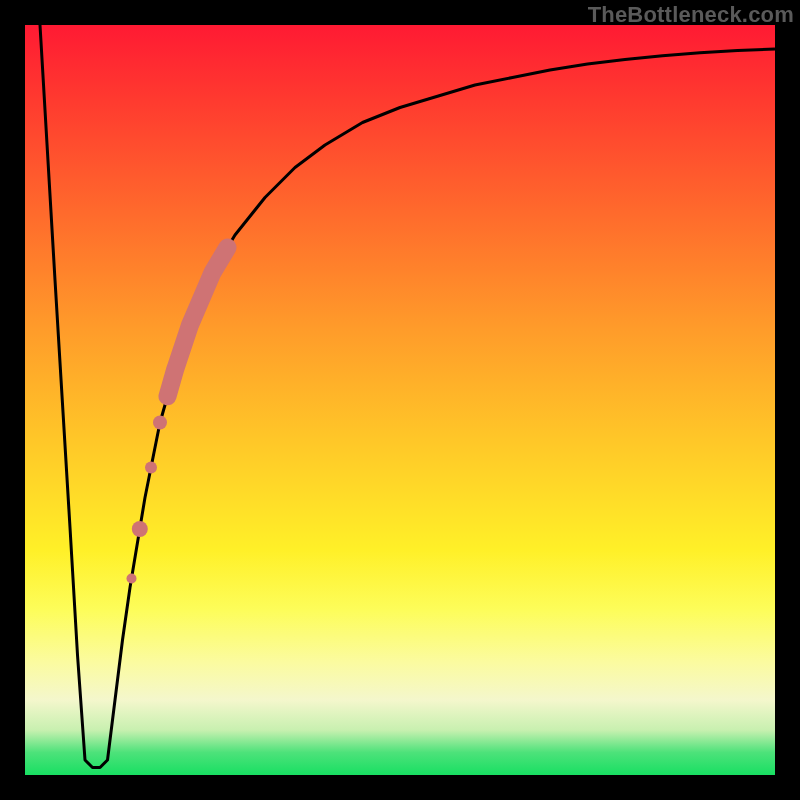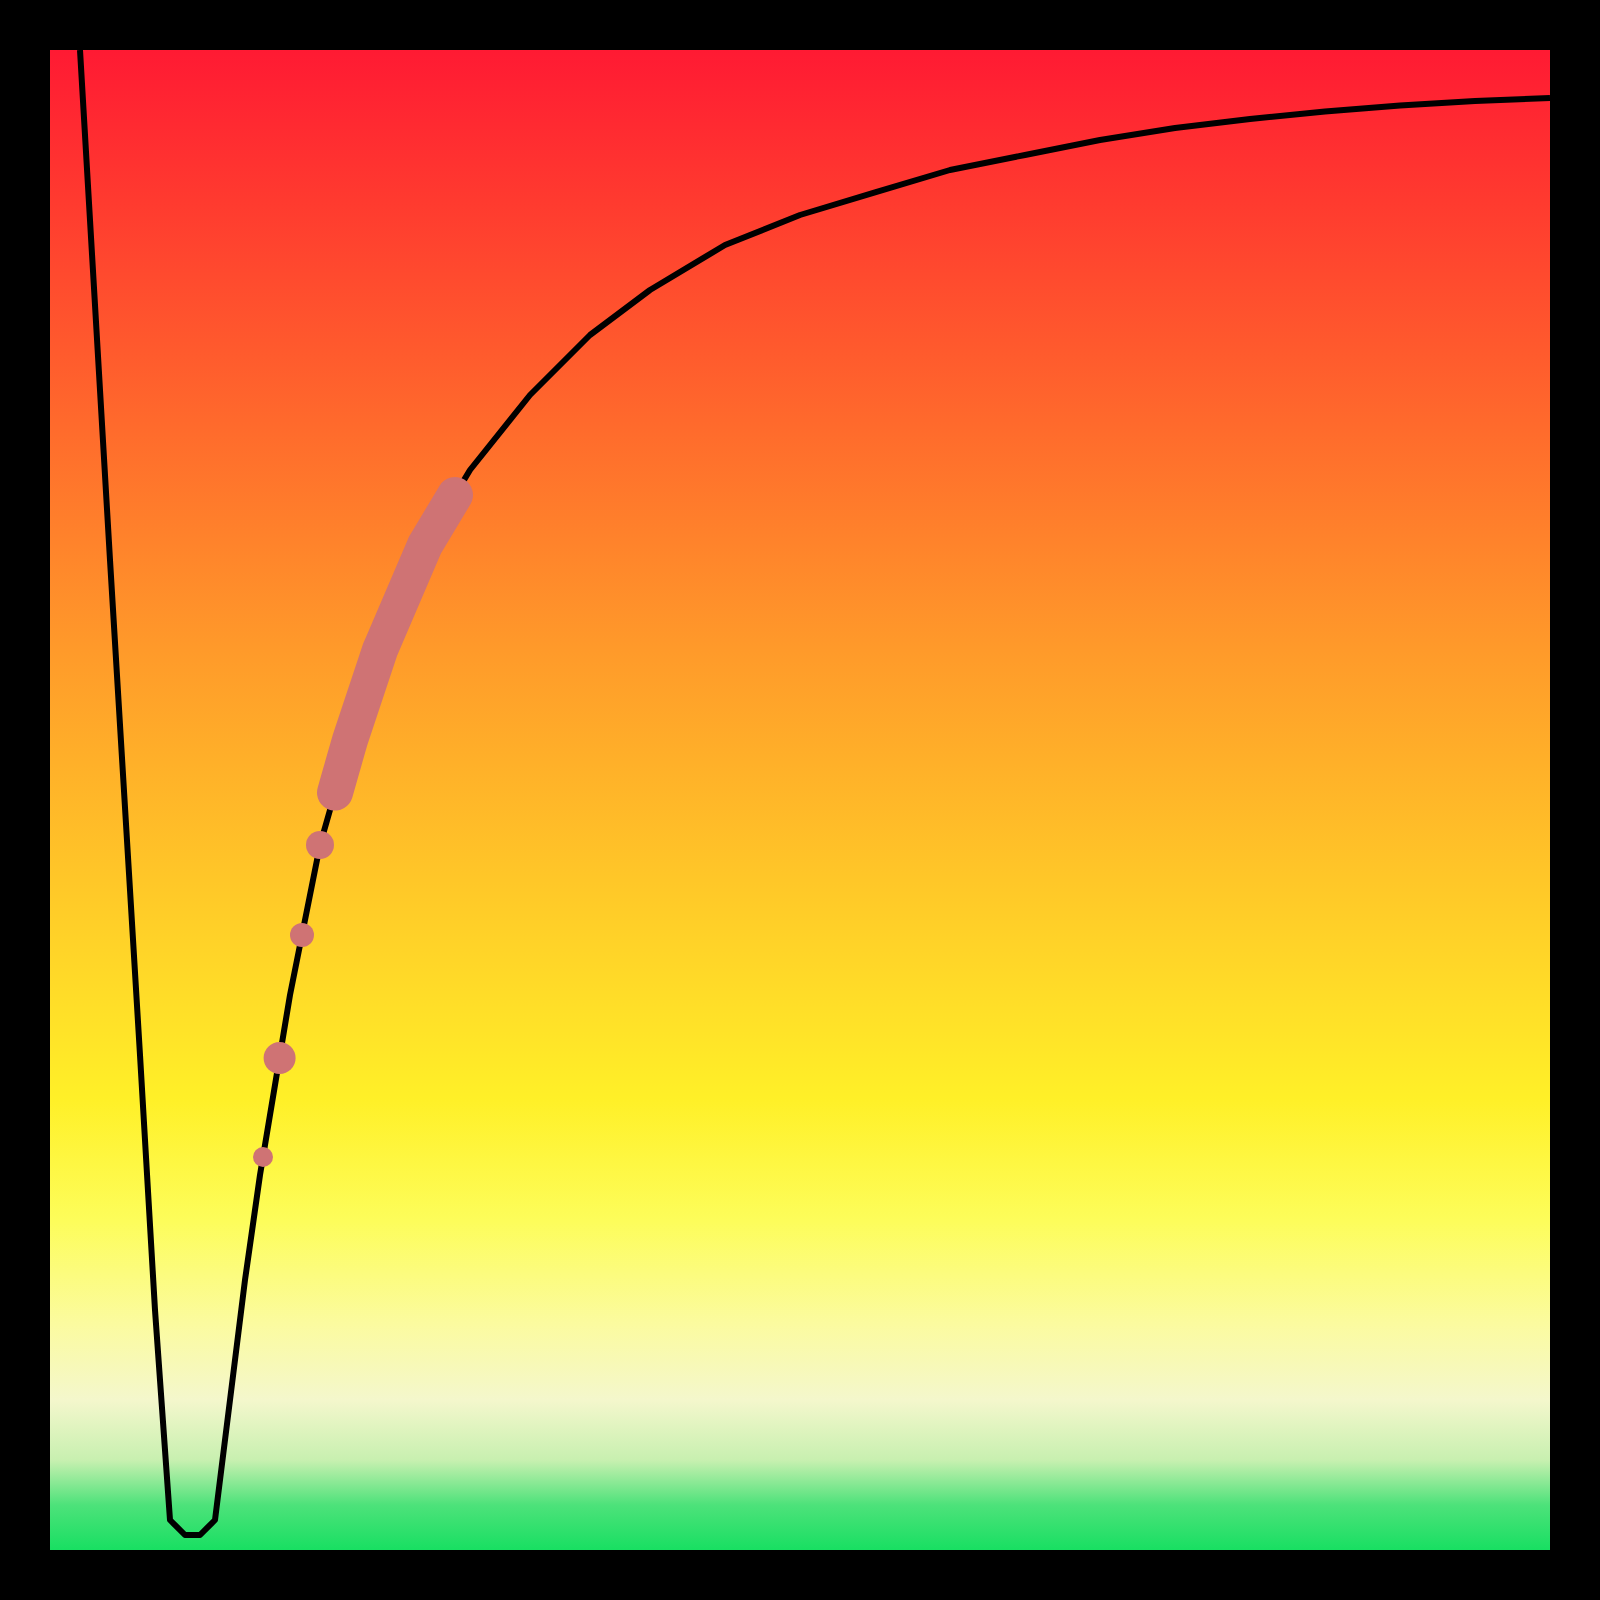--- a/index.html
+++ b/index.html
@@ -53,20 +53,21 @@
     left: 0;
     top: 0;
   }
 </style>
 </head>
 <body>
 <div class="frame">
 
   <div class="plot-area"></div>
 
+  <div class="watermark">TheBottleneck.com</div>
 
   <svg id="chart-svg" width="800" height="800" viewBox="0 0 800 800">
     <g id="curve-group">
         <path d="M40.0 25.0 L55.0 280.0 L70.0 527.5 L77.5 655.0 L85.0 760.0 L92.5 767.5 L100.0 767.5 L107.5 760.0 L115.0 700.0 L122.5 640.0 L130.0 587.5 L145.0 497.5 L160.0 422.5 L175.0 370.0 L190.0 325.0 L212.5 272.5 L235.0 235.0 L265.0 197.5 L295.0 167.5 L325.0 145.0 L362.5 122.5 L400.0 107.5 L437.5 96.2 L475.0 85.0 L512.5 77.5 L550.0 70.0 L587.5 64.0 L625.0 59.5 L662.5 55.7 L700.0 52.8 L737.5 50.5 L775.0 49.0" fill="none" stroke="#000000" stroke-width="3" stroke-linejoin="round"></path>
       </g>
     <g id="marker-group">
         <path d="M167.5 396.3 L169.0 391.0 L170.5 385.8 L172.0 380.5 L173.5 375.3 L175.0 370.0 L176.5 365.5 L178.0 361.0 L179.5 356.5 L181.0 352.0 L182.5 347.5 L184.0 343.0 L185.5 338.5 L187.0 334.0 L188.5 329.5 L190.0 325.0 L191.5 321.5 L193.0 318.0 L194.5 314.5 L196.0 311.0 L197.5 307.5 L199.0 304.0 L200.5 300.5 L202.0 297.0 L203.5 293.5 L205.0 290.0 L206.5 286.5 L208.0 283.0 L209.5 279.5 L211.0 276.0 L212.5 272.5 L214.0 270.0 L215.5 267.5 L217.0 265.0 L218.5 262.5 L220.0 260.0 L221.5 257.5 L223.0 255.0 L224.5 252.5 L226.0 250.0 L227.5 247.5" fill="none" stroke="#cf7374" stroke-width="18" stroke-linecap="round"></path>
         <circle cx="160.0" cy="422.5" r="7" fill="#cf7374"></circle>
         <circle cx="151.0" cy="467.5" r="6" fill="#cf7374"></circle>
         <circle cx="139.8" cy="529.0" r="8" fill="#cf7374"></circle>

